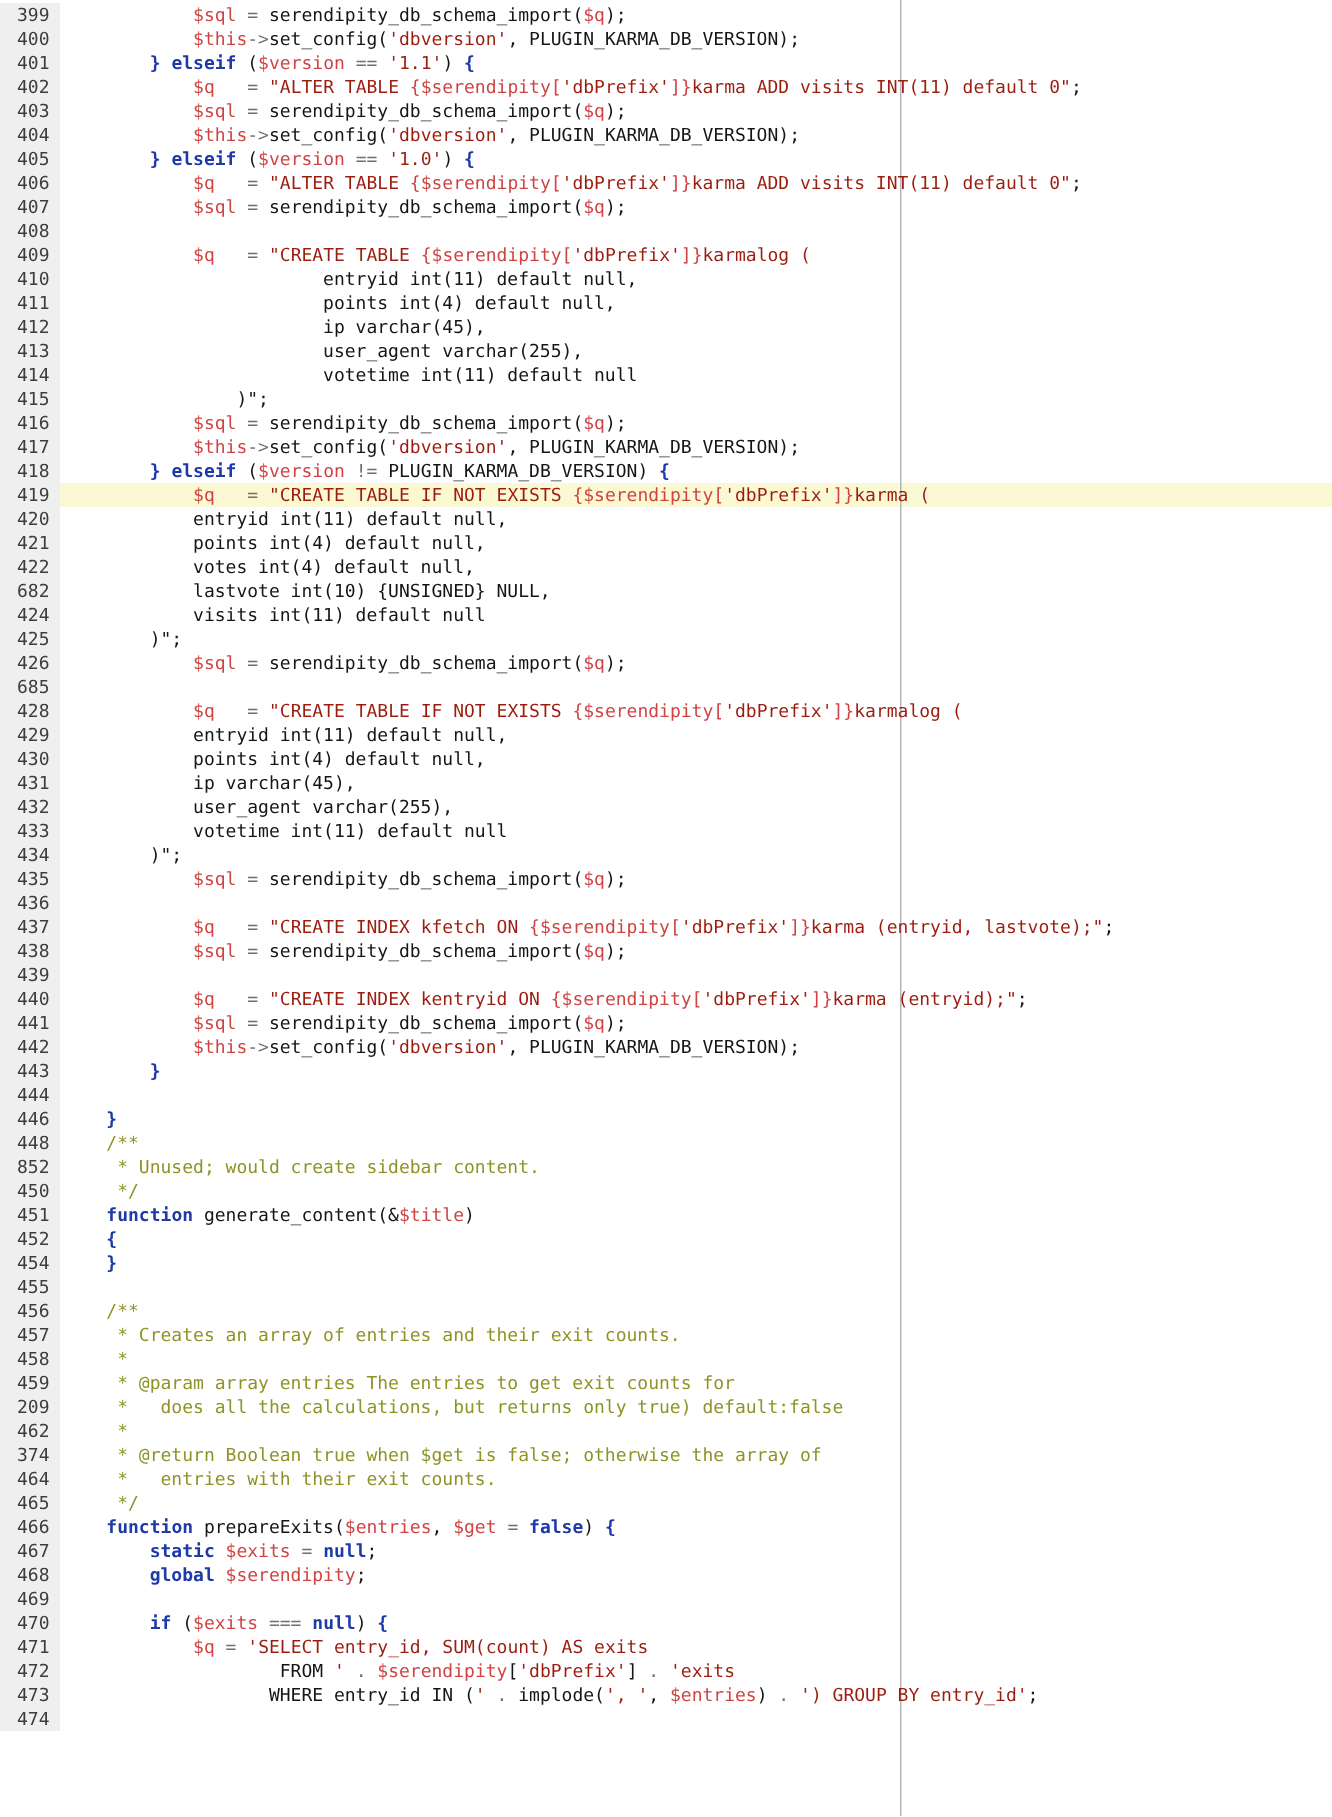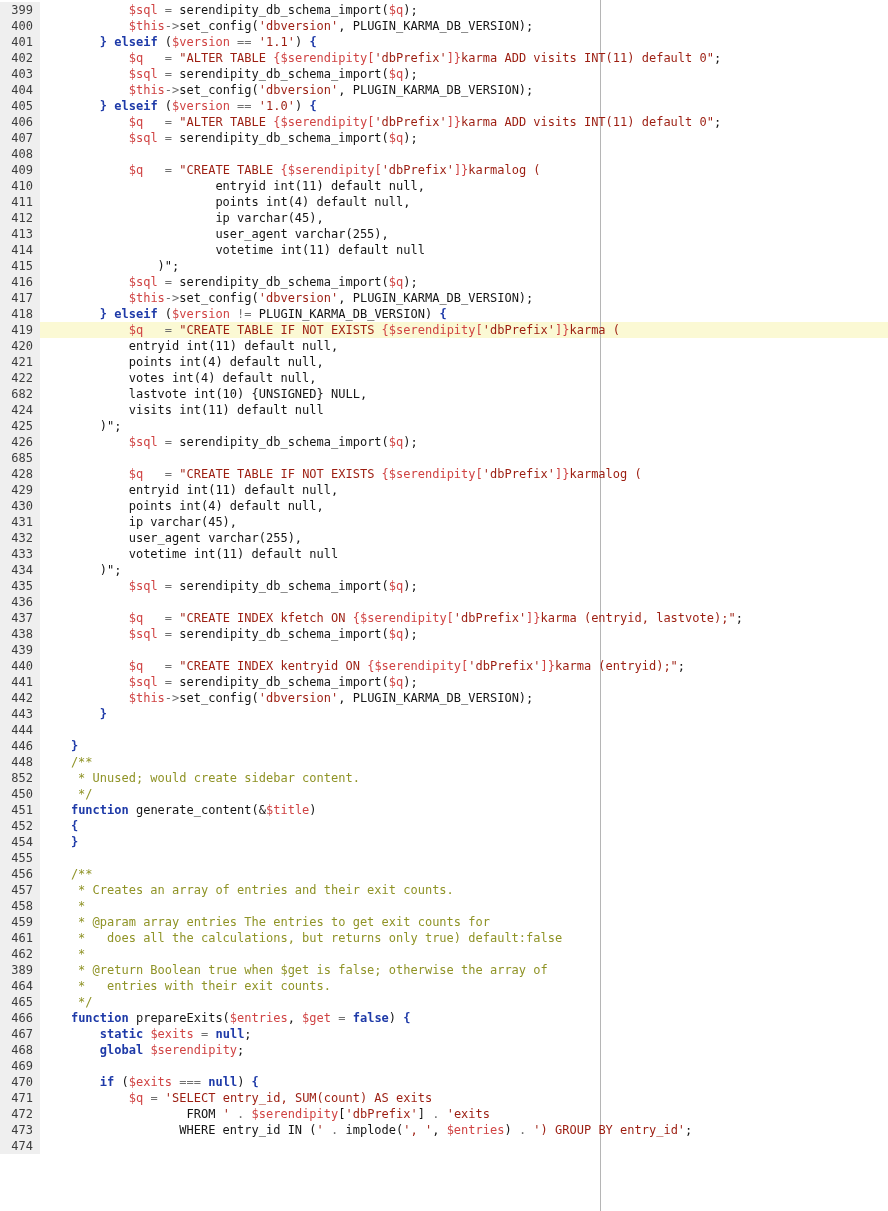--- a/index.html
+++ b/index.html
@@ -103,23 +103,23 @@
       <div class="row"><span class="ln">852</span><span class="code"><span class="tok-c">     * Unused; would create sidebar content.</span></span></div>
       <div class="row"><span class="ln">450</span><span class="code"><span class="tok-c">     */</span></span></div>
       <div class="row"><span class="ln">451</span><span class="code"><span class="tok-p">    </span><span class="tok-k">function</span><span class="tok-p"> generate_content(&amp;</span><span class="tok-v">$title</span><span class="tok-p">)</span></span></div>
       <div class="row"><span class="ln">452</span><span class="code"><span class="tok-p">    </span><span class="tok-k">{</span></span></div>
       <div class="row"><span class="ln">454</span><span class="code"><span class="tok-p">    </span><span class="tok-k">}</span></span></div>
       <div class="row"><span class="ln">455</span><span class="code"></span></div>
       <div class="row"><span class="ln">456</span><span class="code"><span class="tok-c">    /**</span></span></div>
       <div class="row"><span class="ln">457</span><span class="code"><span class="tok-c">     * Creates an array of entries and their exit counts.</span></span></div>
       <div class="row"><span class="ln">458</span><span class="code"><span class="tok-c">     *</span></span></div>
       <div class="row"><span class="ln">459</span><span class="code"><span class="tok-c">     * @param array entries The entries to get exit counts for</span></span></div>
-      <div class="row"><span class="ln">461</span><span class="code"><span class="tok-c">     *   does all the calculations, but returns only true) default:false</span></span></div>
+      <div class="row"><span class="ln">209</span><span class="code"><span class="tok-c">     *   does all the calculations, but returns only true) default:false</span></span></div>
       <div class="row"><span class="ln">462</span><span class="code"><span class="tok-c">     *</span></span></div>
-      <div class="row"><span class="ln">389</span><span class="code"><span class="tok-c">     * @return Boolean true when $get is false; otherwise the array of</span></span></div>
+      <div class="row"><span class="ln">374</span><span class="code"><span class="tok-c">     * @return Boolean true when $get is false; otherwise the array of</span></span></div>
       <div class="row"><span class="ln">464</span><span class="code"><span class="tok-c">     *   entries with their exit counts.</span></span></div>
       <div class="row"><span class="ln">465</span><span class="code"><span class="tok-c">     */</span></span></div>
       <div class="row"><span class="ln">466</span><span class="code"><span class="tok-p">    </span><span class="tok-k">function</span><span class="tok-p"> prepareExits(</span><span class="tok-v">$entries</span><span class="tok-p">, </span><span class="tok-v">$get</span><span class="tok-p"> </span><span class="tok-o">=</span><span class="tok-p"> </span><span class="tok-k">false</span><span class="tok-p">) </span><span class="tok-k">{</span></span></div>
       <div class="row"><span class="ln">467</span><span class="code"><span class="tok-p">        </span><span class="tok-k">static</span><span class="tok-p"> </span><span class="tok-v">$exits</span><span class="tok-p"> </span><span class="tok-o">=</span><span class="tok-p"> </span><span class="tok-k">null</span><span class="tok-p">;</span></span></div>
       <div class="row"><span class="ln">468</span><span class="code"><span class="tok-p">        </span><span class="tok-k">global</span><span class="tok-p"> </span><span class="tok-v">$serendipity</span><span class="tok-p">;</span></span></div>
       <div class="row"><span class="ln">469</span><span class="code"></span></div>
       <div class="row"><span class="ln">470</span><span class="code"><span class="tok-p">        </span><span class="tok-k">if</span><span class="tok-p"> (</span><span class="tok-v">$exits</span><span class="tok-p"> </span><span class="tok-o">===</span><span class="tok-p"> </span><span class="tok-k">null</span><span class="tok-p">) </span><span class="tok-k">{</span></span></div>
       <div class="row"><span class="ln">471</span><span class="code"><span class="tok-p">            </span><span class="tok-v">$q</span><span class="tok-p"> </span><span class="tok-o">=</span><span class="tok-p"> </span><span class="tok-s">'SELECT entry_id, SUM(count) AS exits</span></span></div>
       <div class="row"><span class="ln">472</span><span class="code"><span class="tok-p">                    FROM </span><span class="tok-s">'</span><span class="tok-p"> </span><span class="tok-o">.</span><span class="tok-p"> </span><span class="tok-v">$serendipity</span><span class="tok-p">[</span><span class="tok-s">'dbPrefix'</span><span class="tok-p">] </span><span class="tok-o">.</span><span class="tok-p"> </span><span class="tok-s">'exits</span></span></div>
       <div class="row"><span class="ln">473</span><span class="code"><span class="tok-p">                   WHERE entry_id IN (</span><span class="tok-s">'</span><span class="tok-p"> </span><span class="tok-o">.</span><span class="tok-p"> implode(</span><span class="tok-s">', '</span><span class="tok-p">, </span><span class="tok-v">$entries</span><span class="tok-p">) </span><span class="tok-o">.</span><span class="tok-p"> </span><span class="tok-s">') GROUP BY entry_id'</span><span class="tok-p">;</span></span></div>

